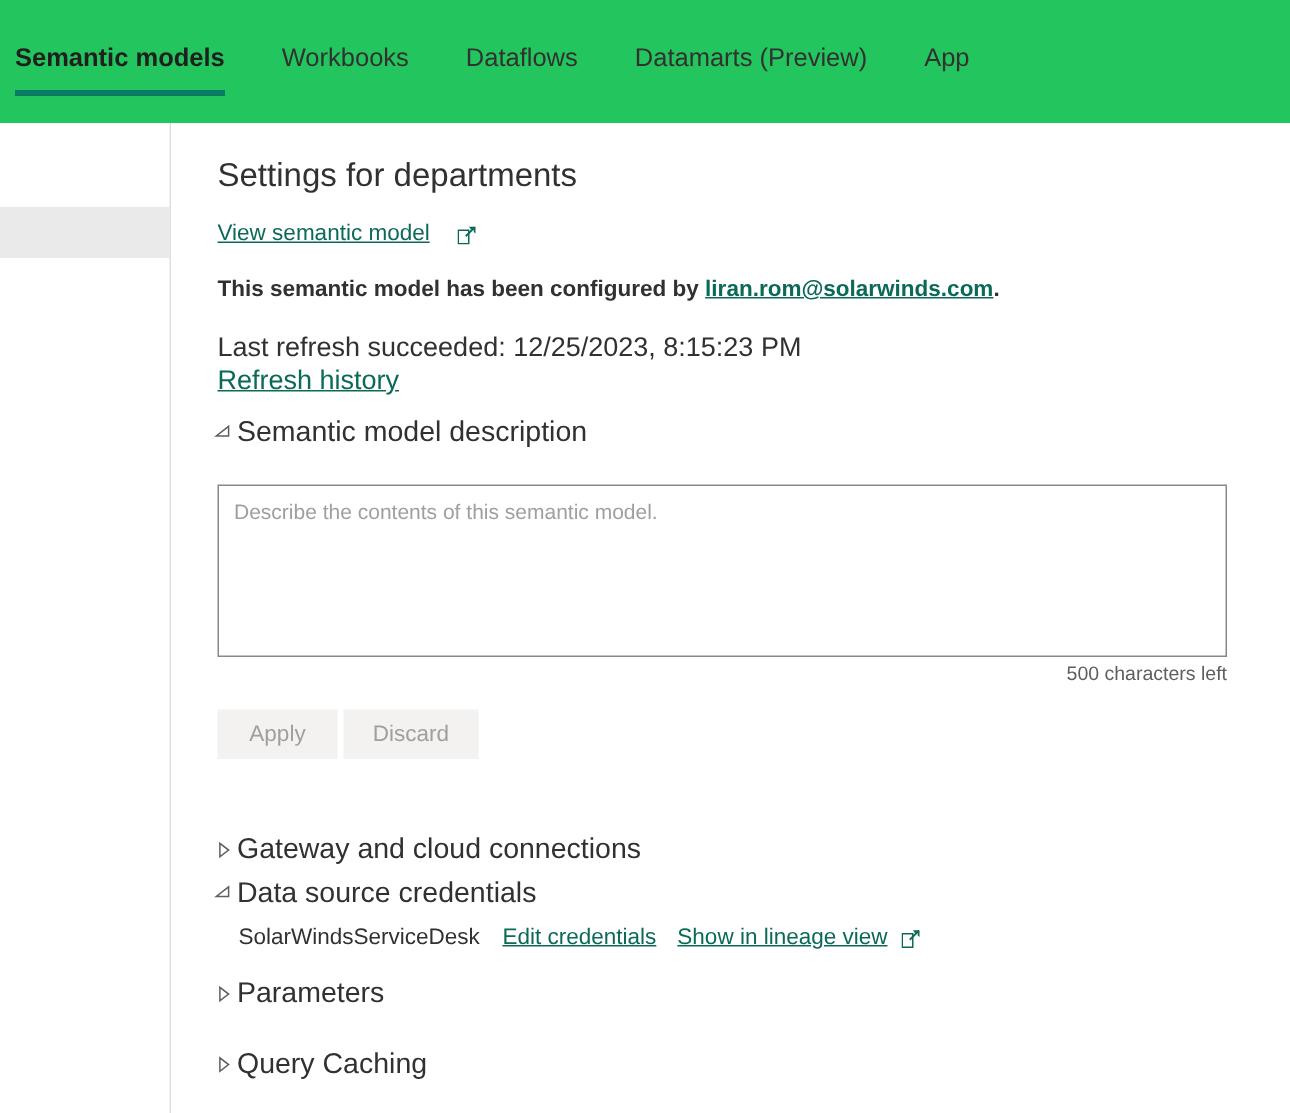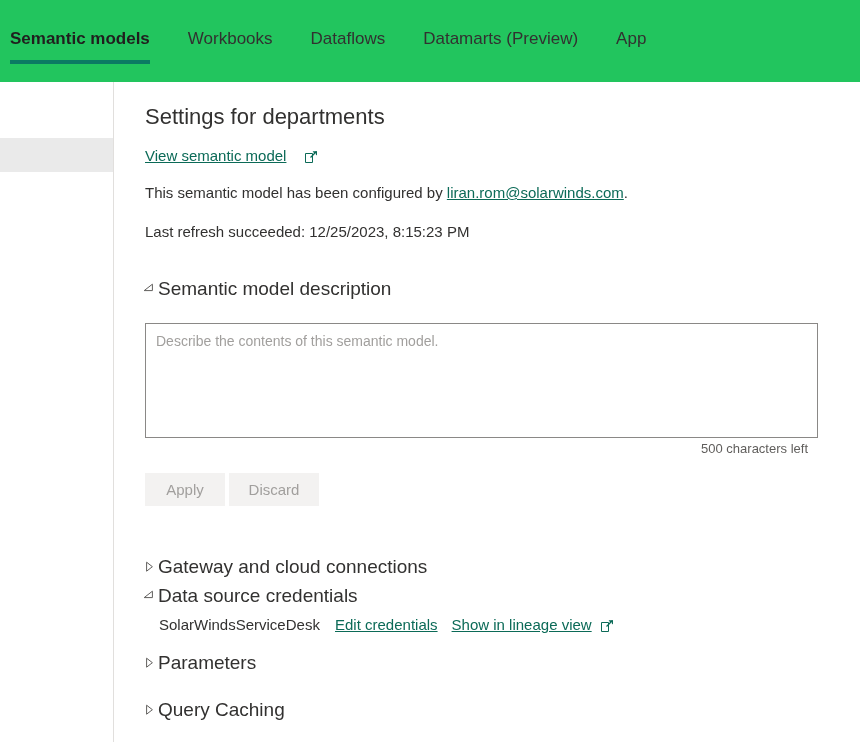--- a/index.html
+++ b/index.html
@@ -105,26 +105,27 @@
     position: relative;
     flex: 0 0 auto;
   }
   .ext-icon svg { display: block; }
 
   .configured-row {
     position: absolute;
     left: 30px; top: 101px;
     font-size: 15px;
     line-height: 20px;
+    font-weight: bold;
   }
 
   .refresh-block {
     position: absolute;
     left: 30px; top: 139px;
-    font-size: 15px;
+    font-size: 18px;
     line-height: 21px;
   }
   .refresh-block .hist {
     display: block;
     margin-top: 1px;
   }
 
   
   .section-head {
     position: absolute;
@@ -162,21 +163,21 @@
     font-family: "Liberation Sans", sans-serif;
     font-size: 14px;
     line-height: 18px;
     color: #323130;
     resize: none;
   }
   .desc-box::placeholder { color: #a19f9d; }
 
   .char-left {
     position: absolute;
-    left: 20px; top: 358px;
+    left: 30px; top: 358px;
     width: 673px;
     text-align: right;
     font-size: 13px;
     line-height: 18px;
     color: #605e5c;
   }
 
   
   .btn-row {
     position: absolute;
@@ -258,20 +259,21 @@
       </svg>
     </span>
   </div>
 
   <div class="configured-row">
     <span class="plain">This semantic model has been configured by </span><span class="link">liran.rom@solarwinds.com</span><span class="plain">.</span>
   </div>
 
   <div class="refresh-block">
     <span>Last refresh succeeded: 12/25/2023, 8:15:23 PM</span>
+    <span class="link hist">Refresh history</span>
   </div>
 
   <div class="section-head" id="sec-desc">
     <span class="tri">
       <svg width="14" height="14" viewBox="0 0 14 14">
         <path d="M2.2 8.6 L10.4 8.6 L10.4 2.2 Z" fill="none" stroke="#605e5c" stroke-width="1"></path>
       </svg>
     </span>
     <span>Semantic model description</span>
   </div>

